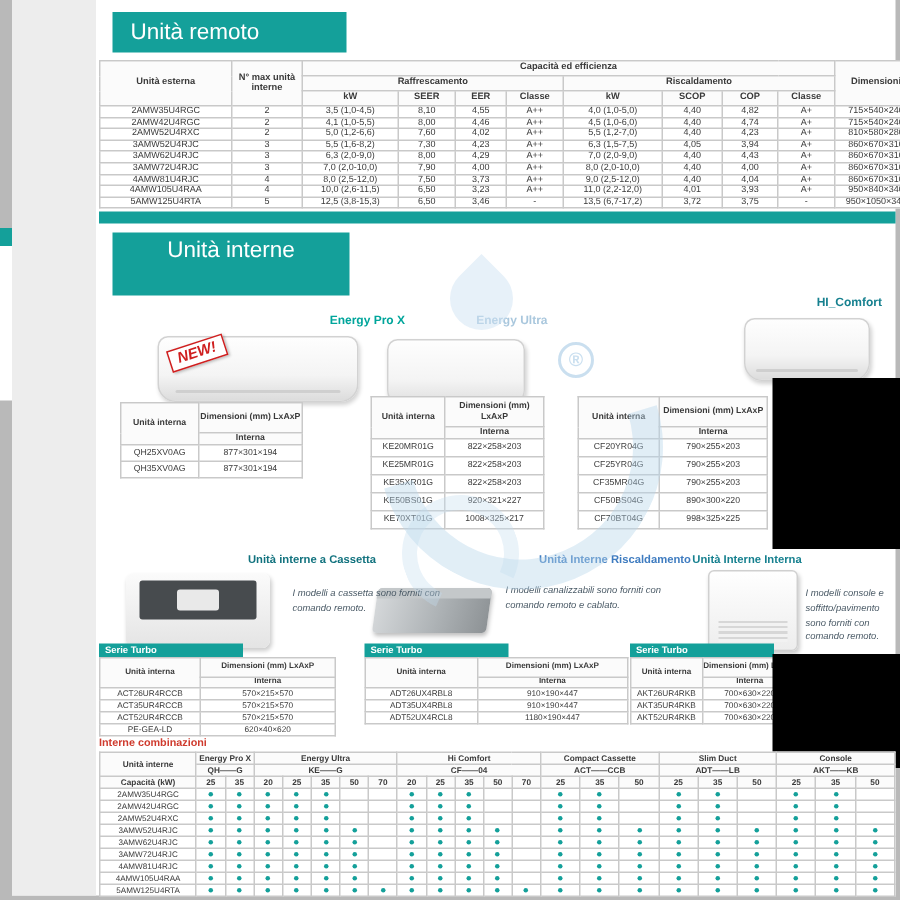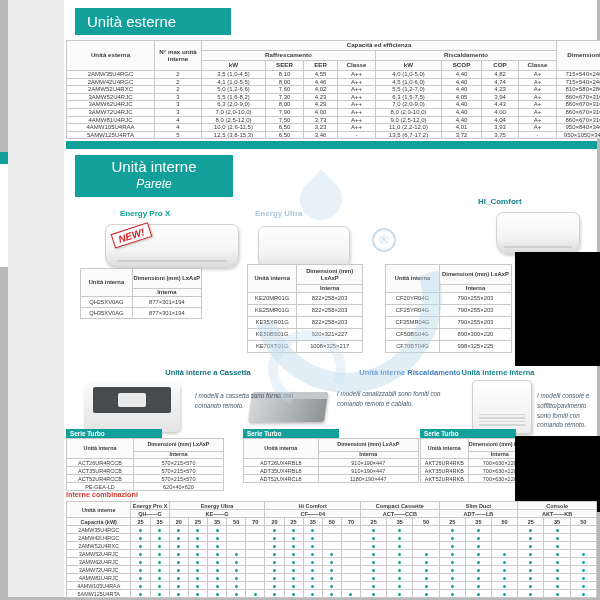--- a/index.html
+++ b/index.html
@@ -26,21 +26,21 @@
 
   
   .ext-wrap{left:66px;top:40px;width:531px;}
   .ext-wrap table{width:531px;font-size:6.2px;}
   .ext-wrap th{font-size:6.2px;line-height:6.8px;white-space:normal;}
   .ext-wrap thead tr{height:10px;}
   .ext-wrap tbody tr{height:7.6px;}
   .ext-wrap tbody td{font-size:6px;line-height:6.5px;}
 
   
-  .prod-title{font-weight:bold;font-size:8px;text-align:left;}
+  .prod-title{font-weight:bold;font-size:8px;text-align:right;}
   .t-epx{left:120px;top:209px;width:150px;color:#00a59b;}
   .t-eu{left:255px;top:209px;width:110px;color:#a9c7dd;}
   .t-hi{left:478px;top:197px;width:110px;color:#16808f;}
 
   .ac-wall{background:linear-gradient(180deg,#fefefe 0%,#f4f4f4 60%,#dcdcdc 100%);
            border:1px solid #d2d2d2;border-radius:7px 7px 12px 12px;box-shadow:1px 2px 3px rgba(0,0,0,.18);}
   .ac-wall::after{content:"";position:absolute;left:8%;right:8%;bottom:5px;height:2px;background:#cfcfcf;border-radius:2px;}
   .img-epx{left:105px;top:224px;width:132px;height:42px;}
   .img-eu{left:258px;top:226px;width:90px;height:44px;}
   .img-hi{left:496px;top:212px;width:82px;height:40px;}
@@ -121,21 +121,21 @@
   .dot{display:inline-block;width:3px;height:3px;border-radius:50%;background:#14a09a;vertical-align:middle;}
 </style>
 </head>
 <body>
 
 <div class="abs page"></div>
 <div class="abs leftband"></div>
 <div class="abs teal-sliver"></div>
 <div class="abs teal-chip"></div>
 
-<div class="abs hdr-box hdr-ext">Unità esterne</div>
+<div class="abs hdr-box hdr-ext">Unità remoto</div>
 <div class="abs ext-wrap">
   <table id="ext-table">
     <colgroup>
         <col style="width:88px">
         <col style="width:47px">
         <col style="width:64px">
         <col style="width:38px">
         <col style="width:34px">
         <col style="width:38px">
         <col style="width:66px">
@@ -284,21 +284,20 @@
           <td>-</td>
           <td>950×1050×340</td>
         </tr>
       </tbody>
     </table>
 </div>
 <div class="abs divider"></div>
 
 <div class="abs hdr-box hdr-int">
   <div class="l1">Unità interne</div>
-  <div class="l2">Parete</div>
 </div>
 
 <div class="abs prod-title t-epx">Energy Pro X</div>
 <div class="abs prod-title t-eu">Energy Ultra</div>
 <div class="abs prod-title t-hi">HI_Comfort</div>
 
 <div class="abs ac-wall img-epx"></div>
 <div class="abs new-badge">NEW!</div>
 <div class="abs ac-wall img-eu"></div>
 <div class="abs ac-wall img-hi"></div>

